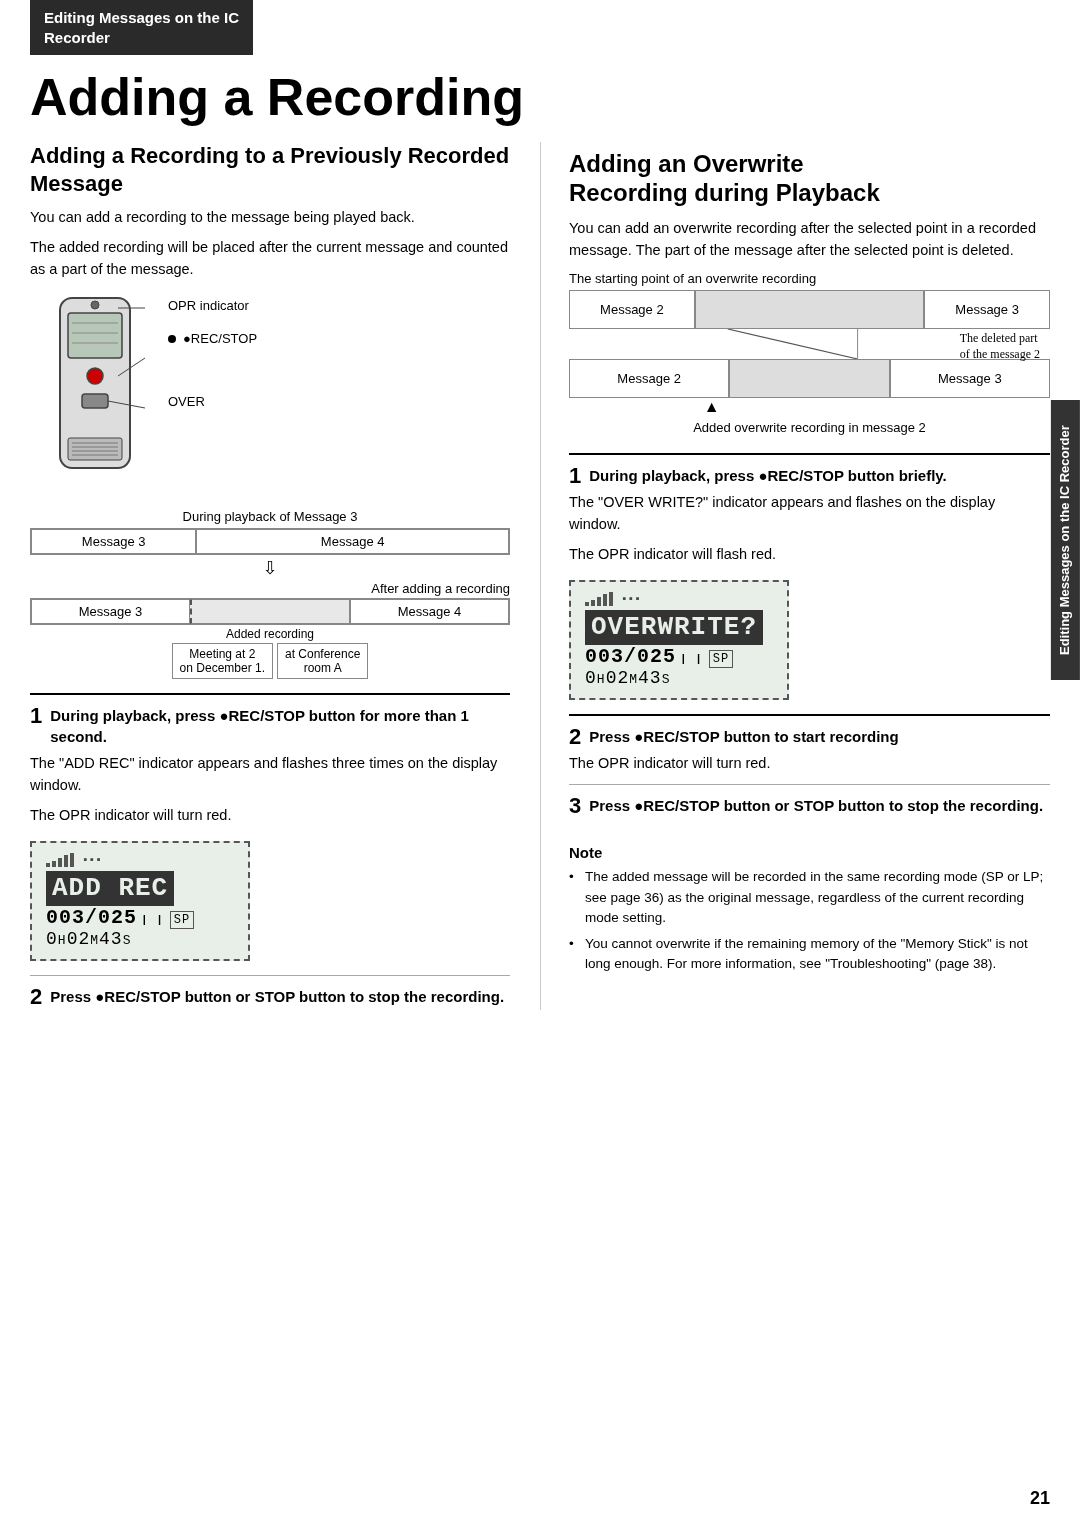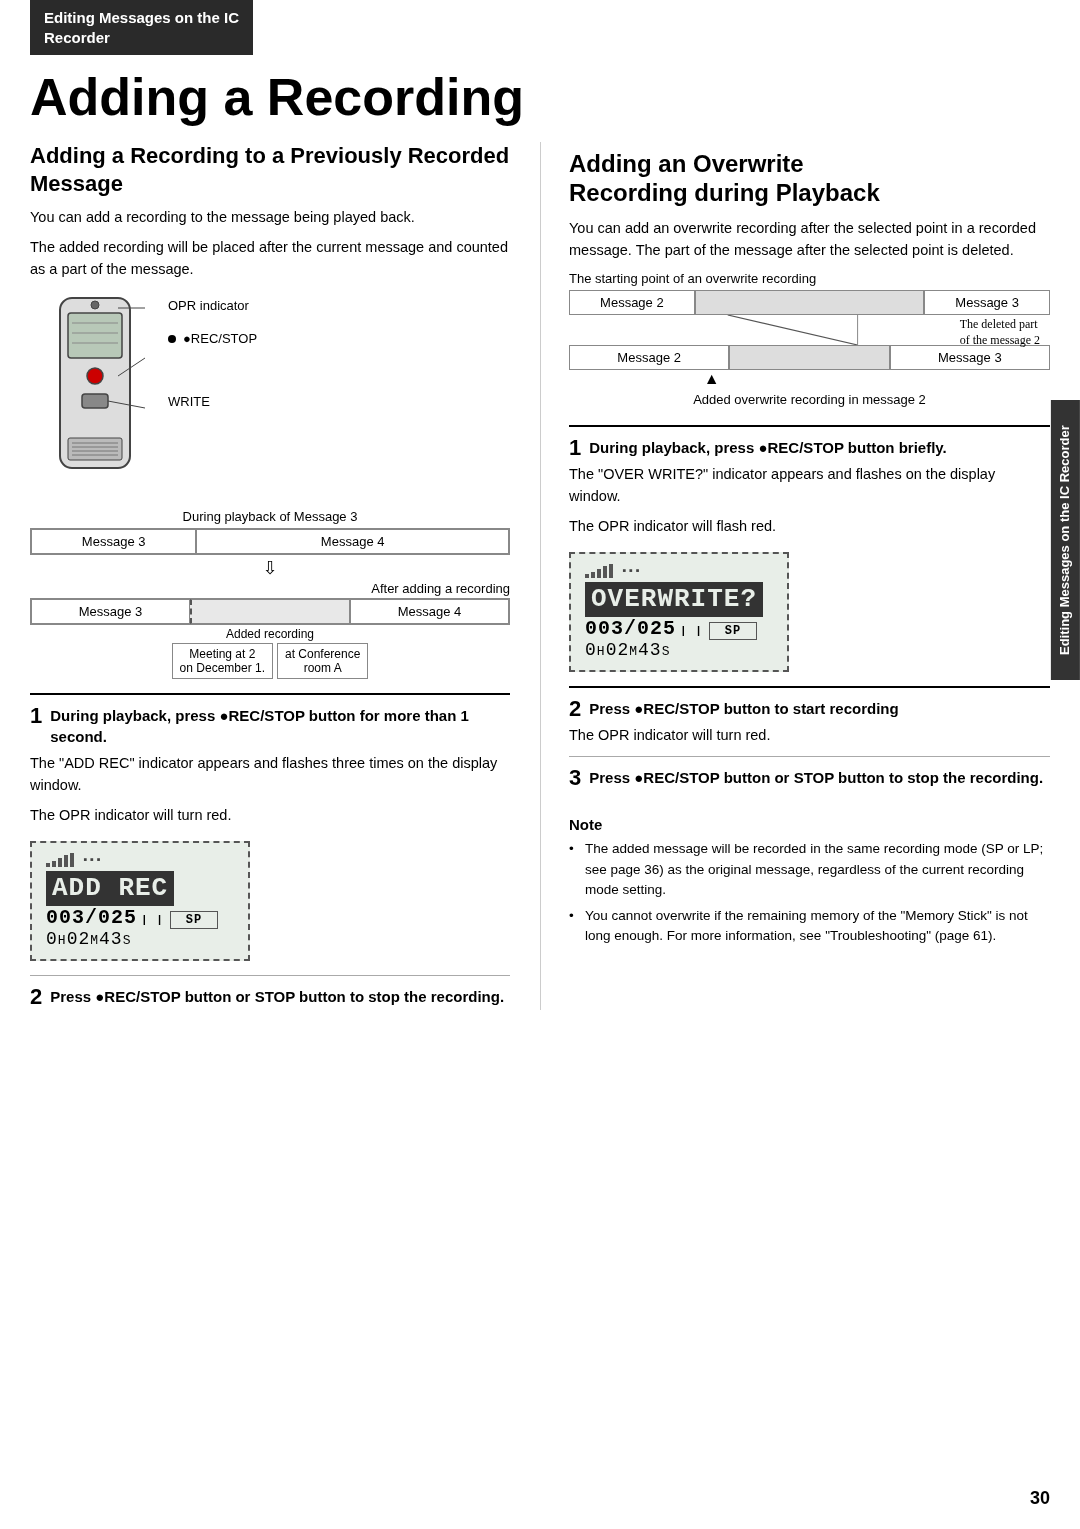--- a/index.html
+++ b/index.html
@@ -249,23 +249,23 @@
       font-family: 'Courier New', monospace;
       letter-spacing: 1px;
       display: flex;
       align-items: baseline;
     }
 
     .lcd-sp-badge {
       border: 1.5px solid #555;
       font-size: 12px;
       font-family: 'Courier New', monospace;
-      padding: 1px 15px;
+      padding: 1px 3px;
       margin-left: 6px;
-      font-weight: bold;
+      font-weight: normal;
     }
 
     .lcd-time-row {
       font-size: 18px;
       font-family: 'Courier New', monospace;
       letter-spacing: 1px;
     }
 
     
     .step-bottom {
@@ -334,21 +334,21 @@
       font-size: 13px;
     }
 
     .ow-label {
       font-size: 13px;
       margin-bottom: 4px;
     }
 
     .ow-cell {
       border: 1px solid #888;
-      padding: 4px 10px;
+      padding: 11px 10px;
       font-size: 13px;
       text-align: center;
     }
 
     .ow-cell-wide {
       flex: 2;
       border: 1px solid #888;
       padding: 4px 10px;
       font-size: 13px;
     }
@@ -415,21 +415,21 @@
         </div>
         <div class="device-labels">
           <div class="label-line">
             <span>OPR indicator</span>
           </div>
           <div class="label-line">
             <span class="bullet-dot"></span>
             <span>●REC/STOP</span>
           </div>
           <div class="label-line" style="margin-top:30px;">
-            <span>WRITE</span>
+            <span>OVER</span>
           </div>
         </div>
       </div>
 
       <div class="diagram-section">
         <div class="diagram-label">During playback of Message 3</div>
         <div class="diagram-row">
           <div class="diagram-cell">Message 3</div>
           <div class="diagram-cell diagram-cell-wide">Message 4</div>
         </div>
@@ -568,26 +568,26 @@
       </div>
 
       <div class="step-bottom" style="margin-top:10px;">
         <span class="step-number">3</span>
         <span class="step-text">Press ●REC/STOP button or STOP button to stop the recording.</span>
       </div>
 
       <div class="note-section">
         <div class="note-title">Note</div>
         <div class="note-item">The added message will be recorded in the same recording mode (SP or LP; see page 36) as the original message, regardless of the current recording mode setting.</div>
-        <div class="note-item">You cannot overwrite if the remaining memory of the "Memory Stick" is not long enough. For more information, see "Troubleshooting" (page 61).</div>
+        <div class="note-item">You cannot overwrite if the remaining memory of the "Memory Stick" is not long enough. For more information, see "Troubleshooting" (page 38).</div>
       </div>
     </div>
   </div>
 </div>
 
 
 <div class="vertical-label">Editing Messages on the IC Recorder</div>
 
 
-<div class="page-number">30</div>
+<div class="page-number">21</div>
 
 
 
 
 </body></html>

